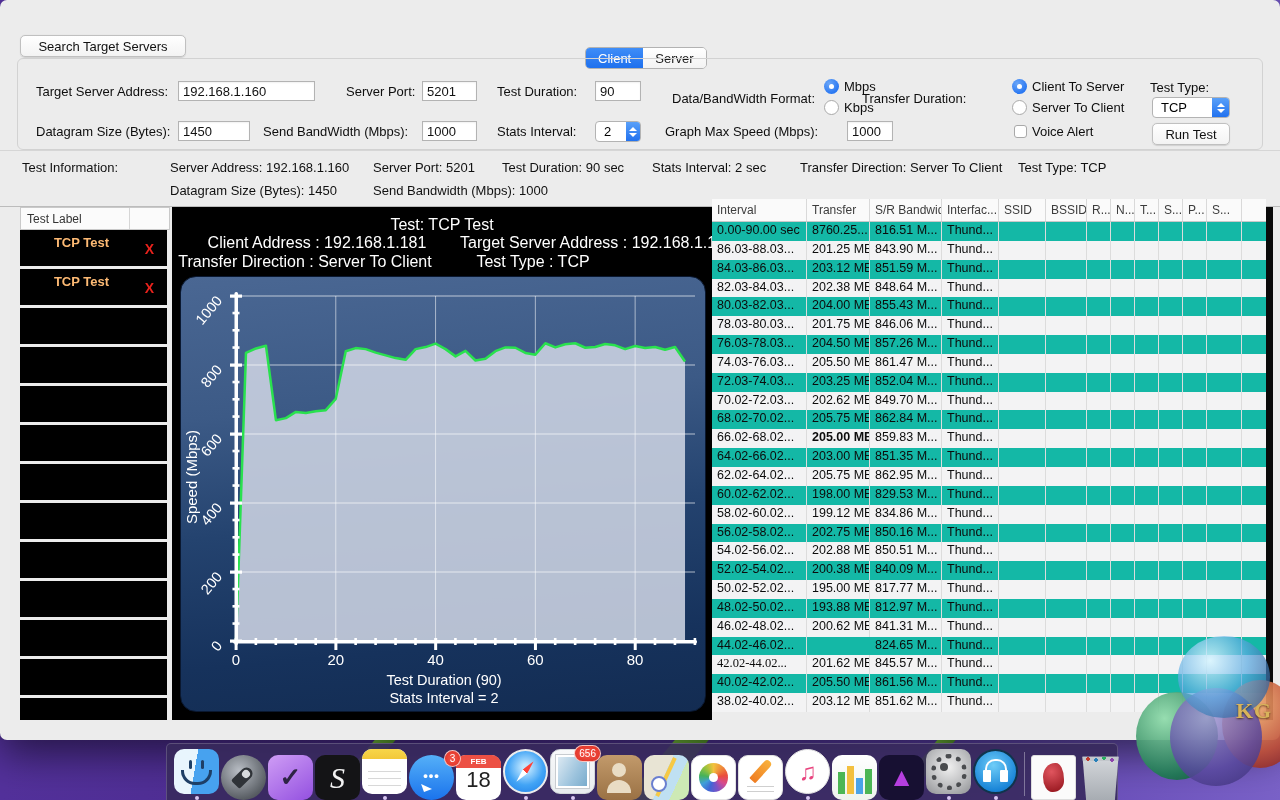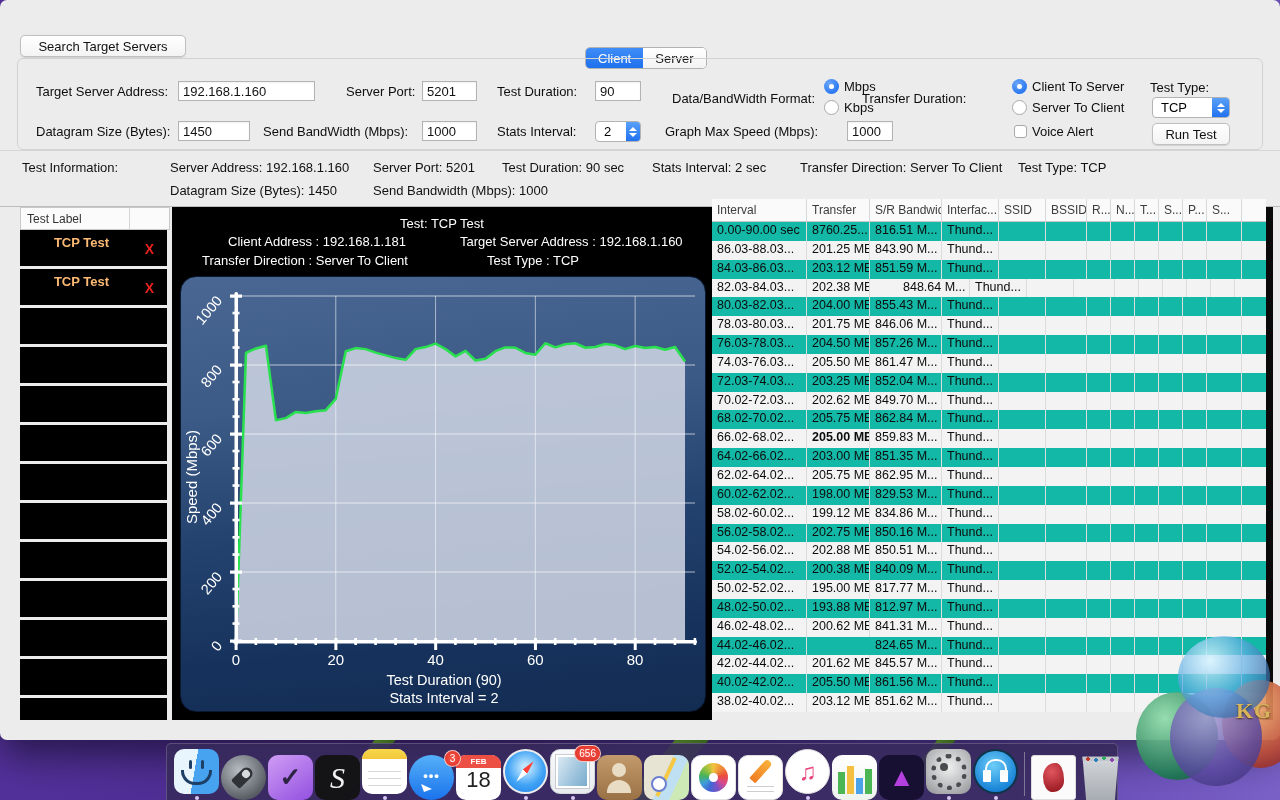--- a/index.html
+++ b/index.html
@@ -55,21 +55,21 @@
   #sb-header{position:absolute;left:20px;top:207px;width:150px;height:23px;background:#fbfbfb;
              border:1px solid #c9c9c9;font-size:12px;color:#333;display:flex;align-items:center;padding-left:6px}
   #sb-header .divider{position:absolute;left:108px;top:0;bottom:0;width:1px;background:#d6d6d6}
   #sb-list{position:absolute;left:20px;top:230px;width:150px;height:490px;overflow:hidden}
   .test-row{position:relative;width:147px;height:36px;margin-bottom:3px;background:#000}
   .test-row .lbl{position:absolute;left:0;right:24px;top:5px;text-align:center;color:#fdba74;font-weight:bold;font-size:13px}
   .test-row .xbtn{position:absolute;right:13px;top:11px;color:#e8221c;font-weight:bold;font-size:14px}
 
   
   #chart-panel{position:absolute;left:172px;top:207px;width:540px;height:513px;background:#000;color:#fff}
-  .ch-line{position:absolute;font-size:13px;white-space:nowrap;text-align:center}
+  .ch-line{position:absolute;font-size:16px;white-space:nowrap;text-align:center}
   #chart-box{position:absolute;left:8px;top:69px;width:526px;height:436px;border-radius:16px;
              border:1px solid #0a1830;
              background:linear-gradient(175deg,#4a6793 0%,#3c5a86 30%,#24436f 55%,#16325c 82%,#132c52 100%)}
   #chart-box svg{position:absolute;left:0;top:0;font-family:"Liberation Sans",sans-serif}
 
   
   #table{position:absolute;left:712px;top:199px;width:554px;height:513px;background:#14b8a6;overflow:hidden;font-size:12.5px}
   #thead{display:flex;height:23px;background:#fafafa;border-bottom:1px solid #c9c9c9;color:#3c3c3c;font-size:12px}
   .th{padding:4px 0 0 5px;border-right:1px solid #d9d9d9;white-space:nowrap;overflow:hidden;flex:none}
   .tr{display:flex;height:18.85px;flex:none}
@@ -433,21 +433,21 @@
           <div class="td" style="width: 24px;"></div>
           <div class="td" style="width: 24px;"></div>
           <div class="td" style="width: 24px;"></div>
           <div class="td" style="width: 24px;"></div>
           <div class="td" style="width: 24px;"></div>
           <div class="td" style="width: 35px;"></div>
         </div>
         <div class="tr">
           <div class="td" style="width: 95px;">82.03-84.03...</div>
           <div class="td" style="width: 63px;">202.38 MB</div>
-          <div class="td" style="width: 72px; margin-left: 28px;">848.64 M...</div>
+          <div class="td" style="width: 72px;">848.64 M...</div>
           <div class="td" style="width: 57px;">Thund...</div>
           <div class="td" style="width: 47px;"></div>
           <div class="td" style="width: 41px;"></div>
           <div class="td" style="width: 24px;"></div>
           <div class="td" style="width: 24px;"></div>
           <div class="td" style="width: 24px;"></div>
           <div class="td" style="width: 24px;"></div>
           <div class="td" style="width: 24px;"></div>
           <div class="td" style="width: 35px;"></div>
         </div>
@@ -711,21 +711,21 @@
           <div class="td" style="width: 47px;"></div>
           <div class="td" style="width: 41px;"></div>
           <div class="td" style="width: 24px;"></div>
           <div class="td" style="width: 24px;"></div>
           <div class="td" style="width: 24px;"></div>
           <div class="td" style="width: 24px;"></div>
           <div class="td" style="width: 24px;"></div>
           <div class="td" style="width: 35px;"></div>
         </div>
         <div class="tr">
-          <div class="td" style="width: 95px;">42.02-44.02...</div>
+          <div class="td" style="width: 95px; font-family: Liberation Serif, serif;">42.02-44.02...</div>
           <div class="td" style="width: 63px;">201.62 MB</div>
           <div class="td" style="width: 72px;">845.57 M...</div>
           <div class="td" style="width: 57px;">Thund...</div>
           <div class="td" style="width: 47px;"></div>
           <div class="td" style="width: 41px;"></div>
           <div class="td" style="width: 24px;"></div>
           <div class="td" style="width: 24px;"></div>
           <div class="td" style="width: 24px;"></div>
           <div class="td" style="width: 24px;"></div>
           <div class="td" style="width: 24px;"></div>

